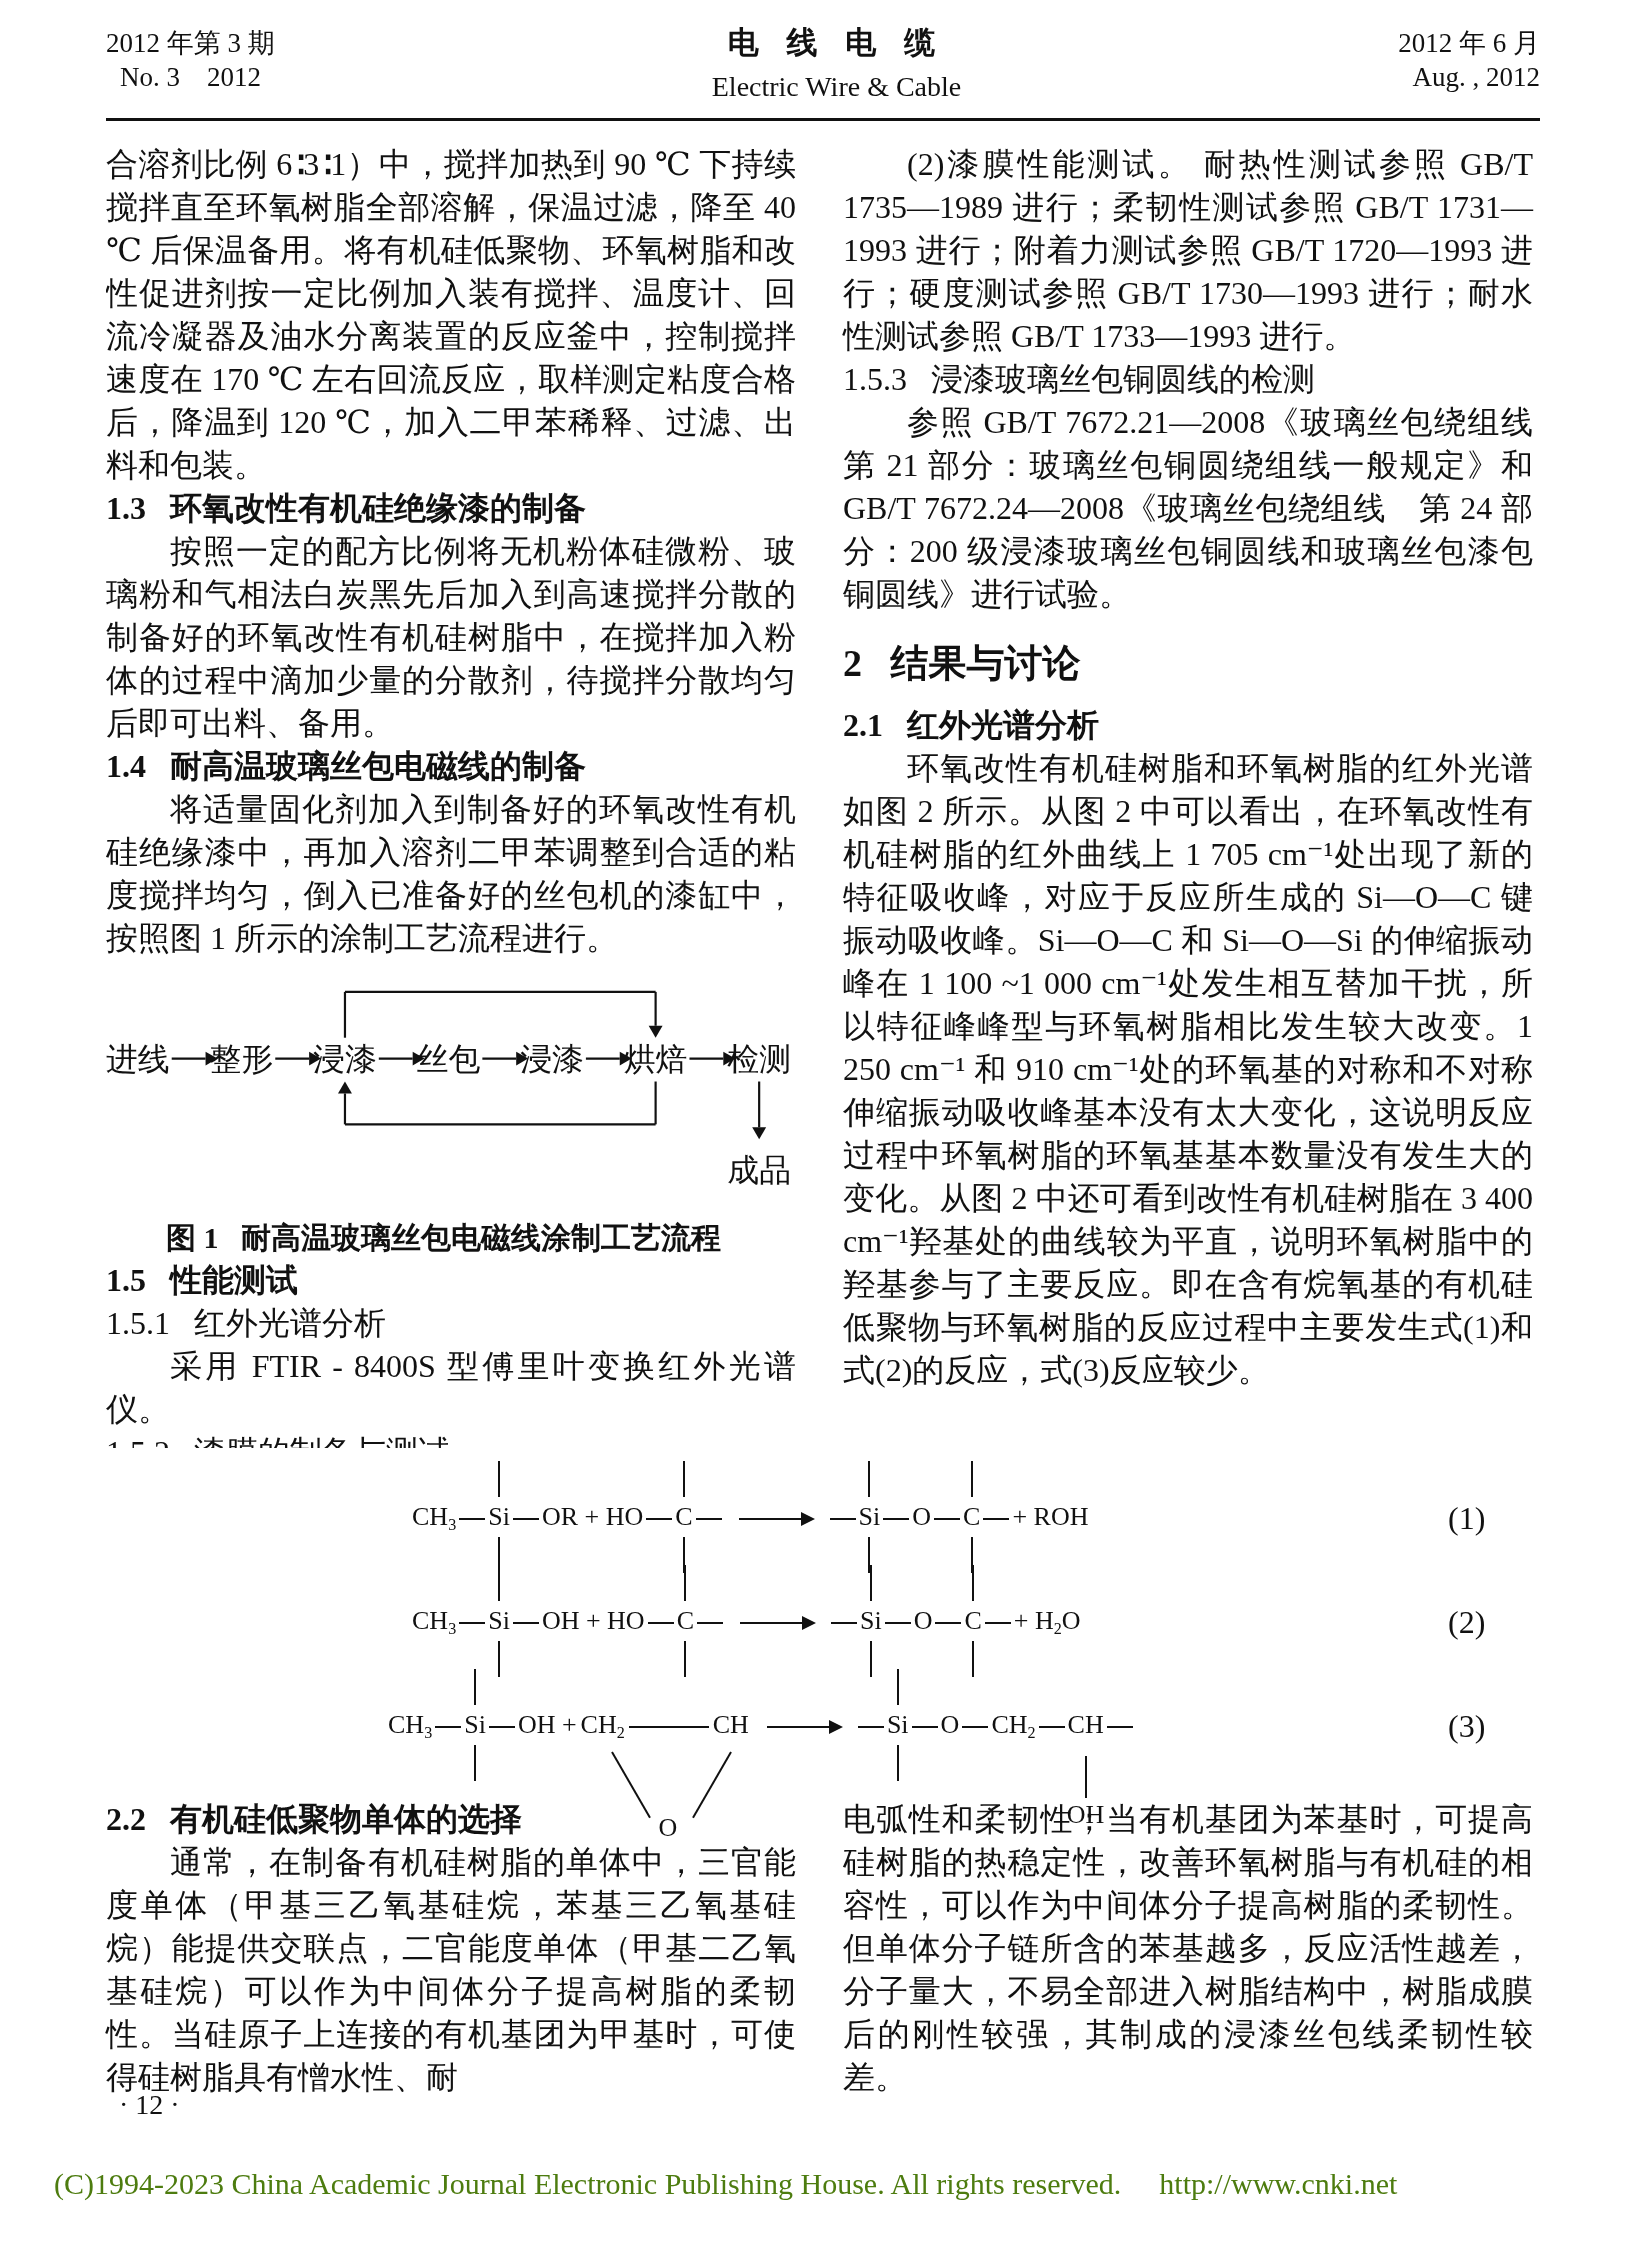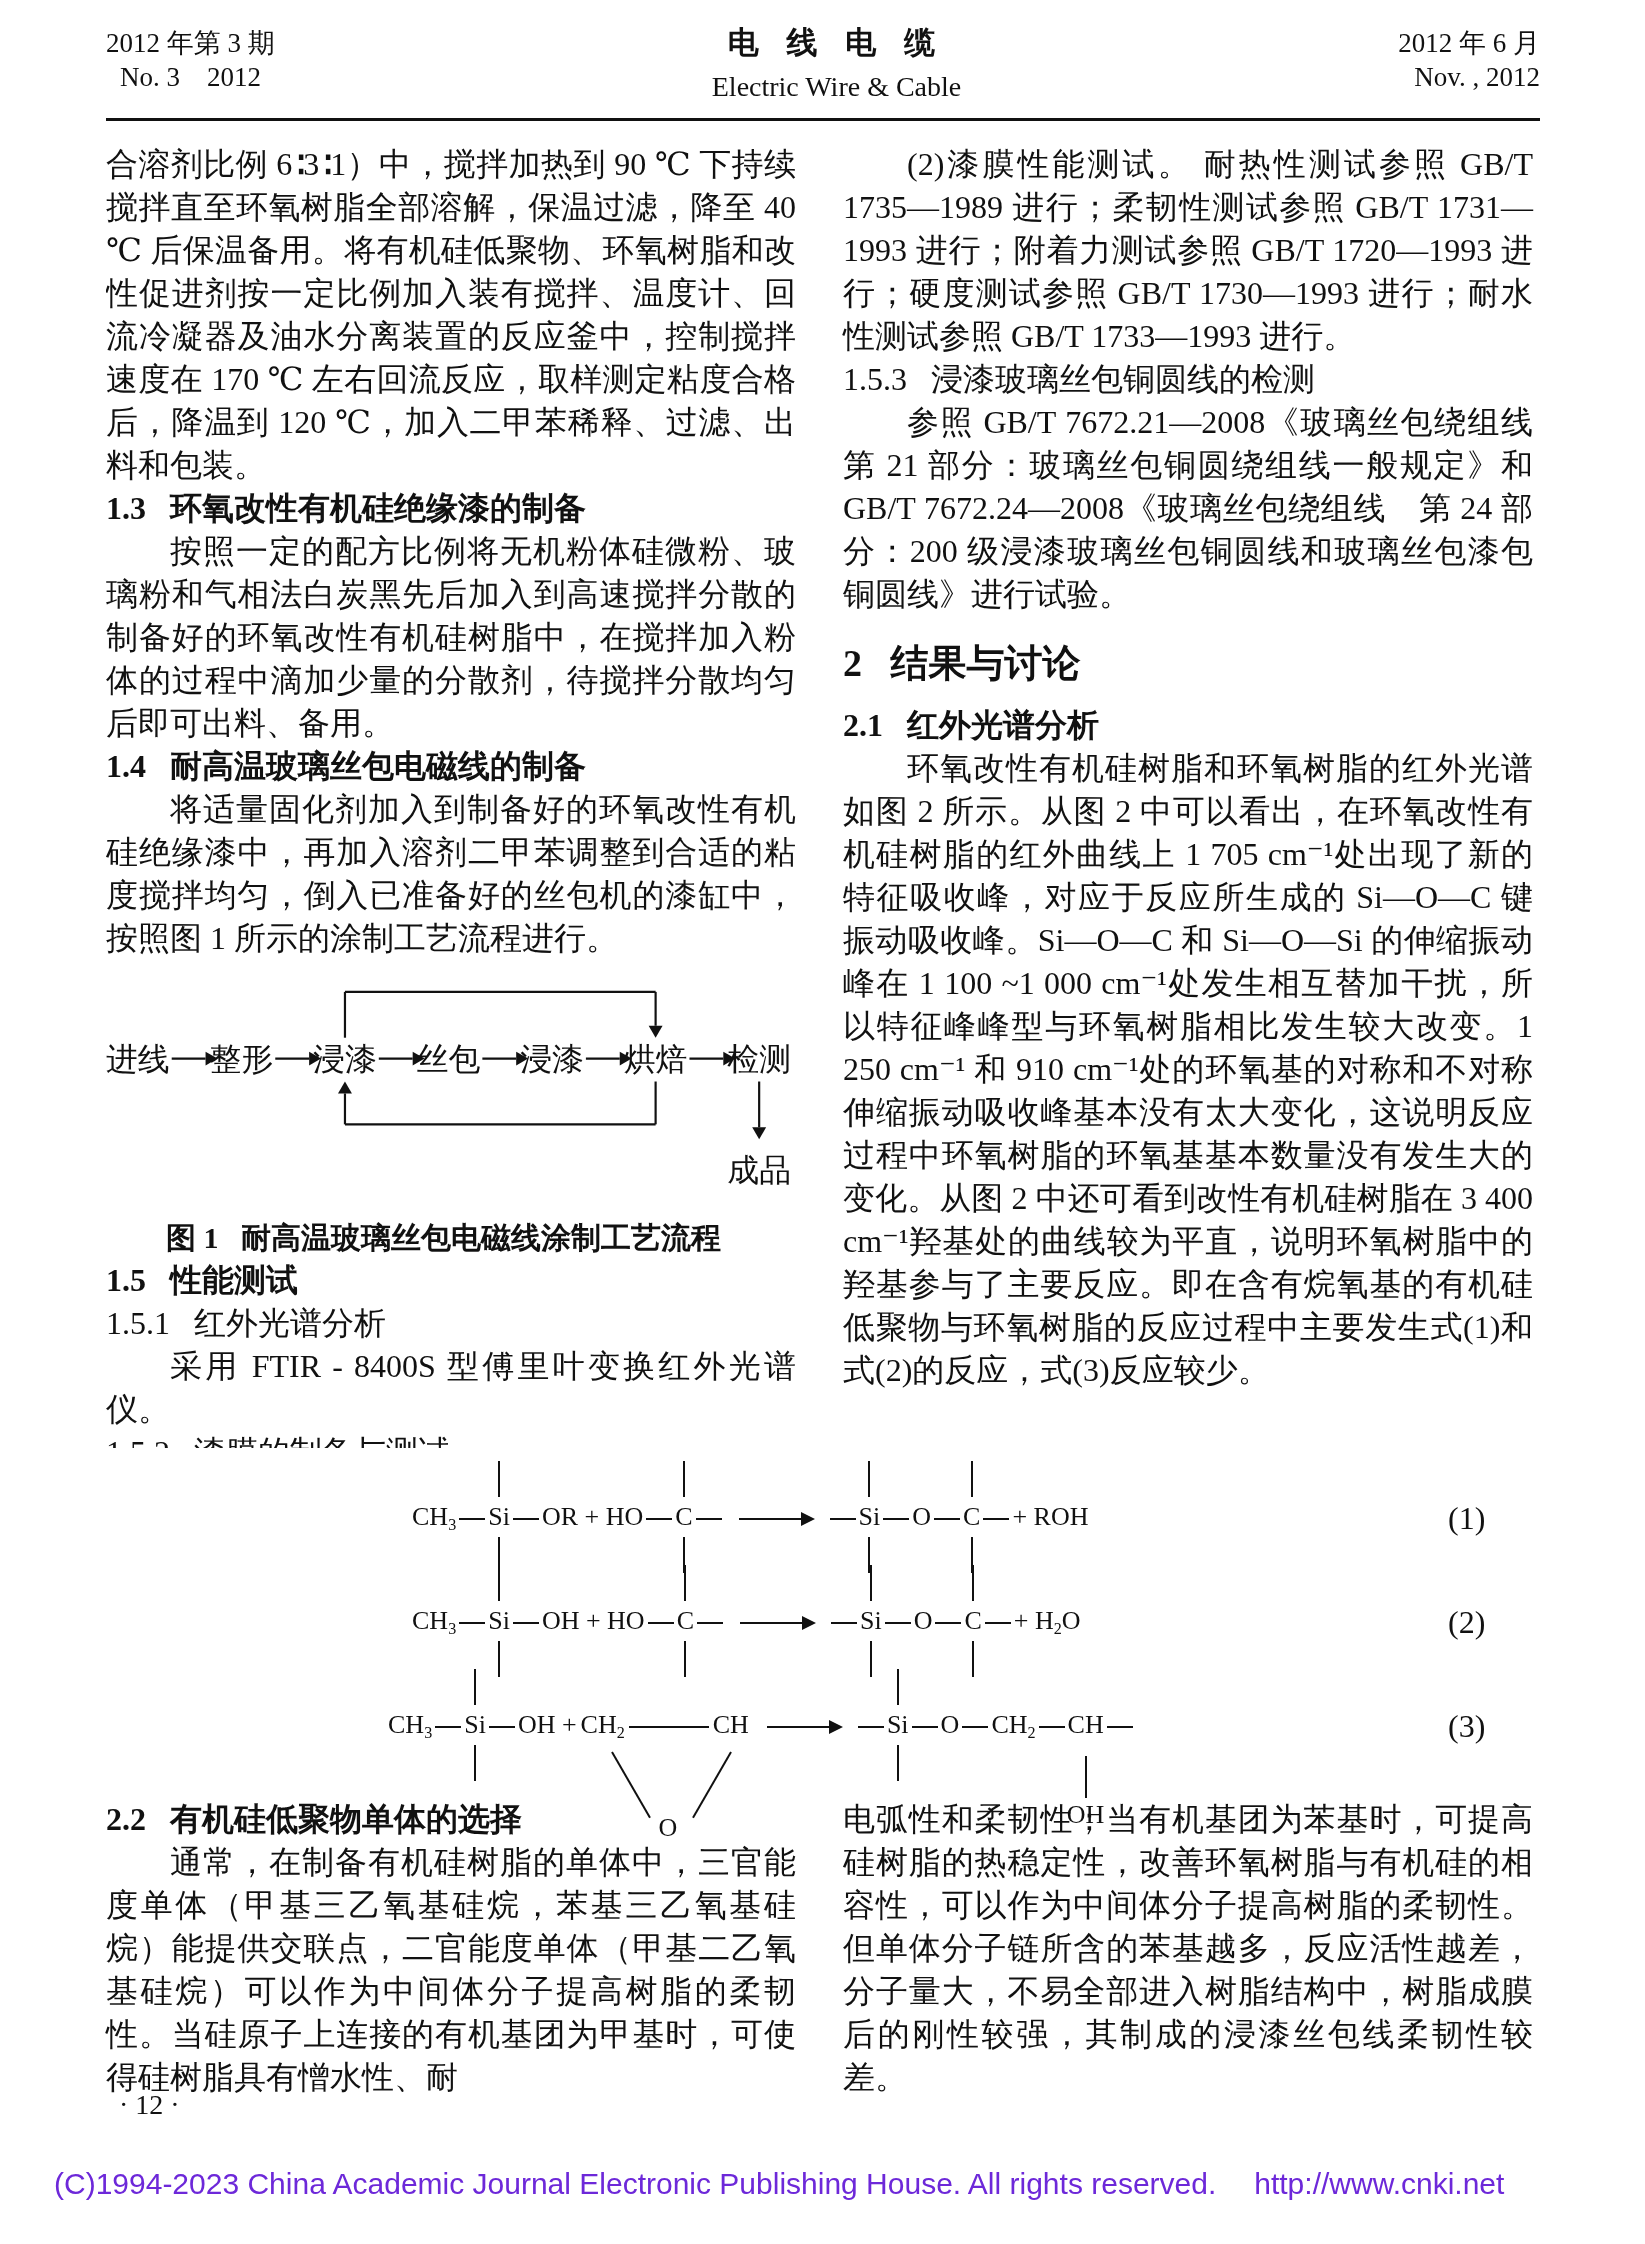--- a/index.html
+++ b/index.html
@@ -74,34 +74,34 @@
   .ep-dl{left:30px;transform:rotate(-30deg);}
   .ep-dr{left:149px;transform:rotate(30deg);}
   .ep-o{position:absolute;left:78px;top:103px;}
   .choh{position:relative;display:inline-block;}
   .choh-bar{position:absolute;left:50%;margin-left:-1px;top:46px;width:2px;height:42px;background:#111;}
   .choh-oh{position:absolute;top:90px;left:50%;transform:translateX(-50%);}
   
   .pageno{margin:30px 0 0 119px;font-size:28px;white-space:pre;}
   .copyright{
     position:absolute;left:54px;top:2167px;
-    font-size:30px;color:#6d28d9;white-space:pre;
-    font-family:Liberation Sans, sans-serif;
+    font-size:30px;color:#4d7c0f;white-space:pre;
+    font-family:Liberation Serif, serif;
   }
   .copyright .url{margin-left:38px;}
 </style>
 </head>
 <body>
 
 <div class="page">
 
   <div class="hdr">
     <div class="blk"><span>2012 年第 3 期</span><br><span style="display:inline-block;margin-left:14px">No. 3    2012</span></div>
     <div class="blk center"><span class="journal-cn">电 线 电 缆</span><span class="journal-en">Electric Wire &amp; Cable</span></div>
-    <div class="blk right"><span>2012 年 6 月</span><br><span>Nov. , 2012</span></div>
+    <div class="blk right"><span>2012 年 6 月</span><br><span>Aug. , 2012</span></div>
   </div>
   <div class="rule"></div>
 
   <div class="columns">
     <div class="col">
       <p class="noindent">合溶剂比例 6∶3∶1）中，搅拌加热到 90 ℃ 下持续搅拌直至环氧树脂全部溶解，保温过滤，降至 40 ℃ 后保温备用。将有机硅低聚物、环氧树脂和改性促进剂按一定比例加入装有搅拌、温度计、回流冷凝器及油水分离装置的反应釜中，控制搅拌速度在 170 ℃ 左右回流反应，取样测定粘度合格后，降温到 120 ℃，加入二甲苯稀释、过滤、出料和包装。</p>
       <h3>1.3   环氧改性有机硅绝缘漆的制备</h3>
       <p>按照一定的配方比例将无机粉体硅微粉、玻璃粉和气相法白炭黑先后加入到高速搅拌分散的制备好的环氧改性有机硅树脂中，在搅拌加入粉体的过程中滴加少量的分散剂，待搅拌分散均匀后即可出料、备用。</p>
       <h3>1.4   耐高温玻璃丝包电磁线的制备</h3>
       <p>将适量固化剂加入到制备好的环氧改性有机硅绝缘漆中，再加入溶剂二甲苯调整到合适的粘度搅拌均匀，倒入已准备好的丝包机的漆缸中，按照图 1 所示的涂制工艺流程进行。</p>

